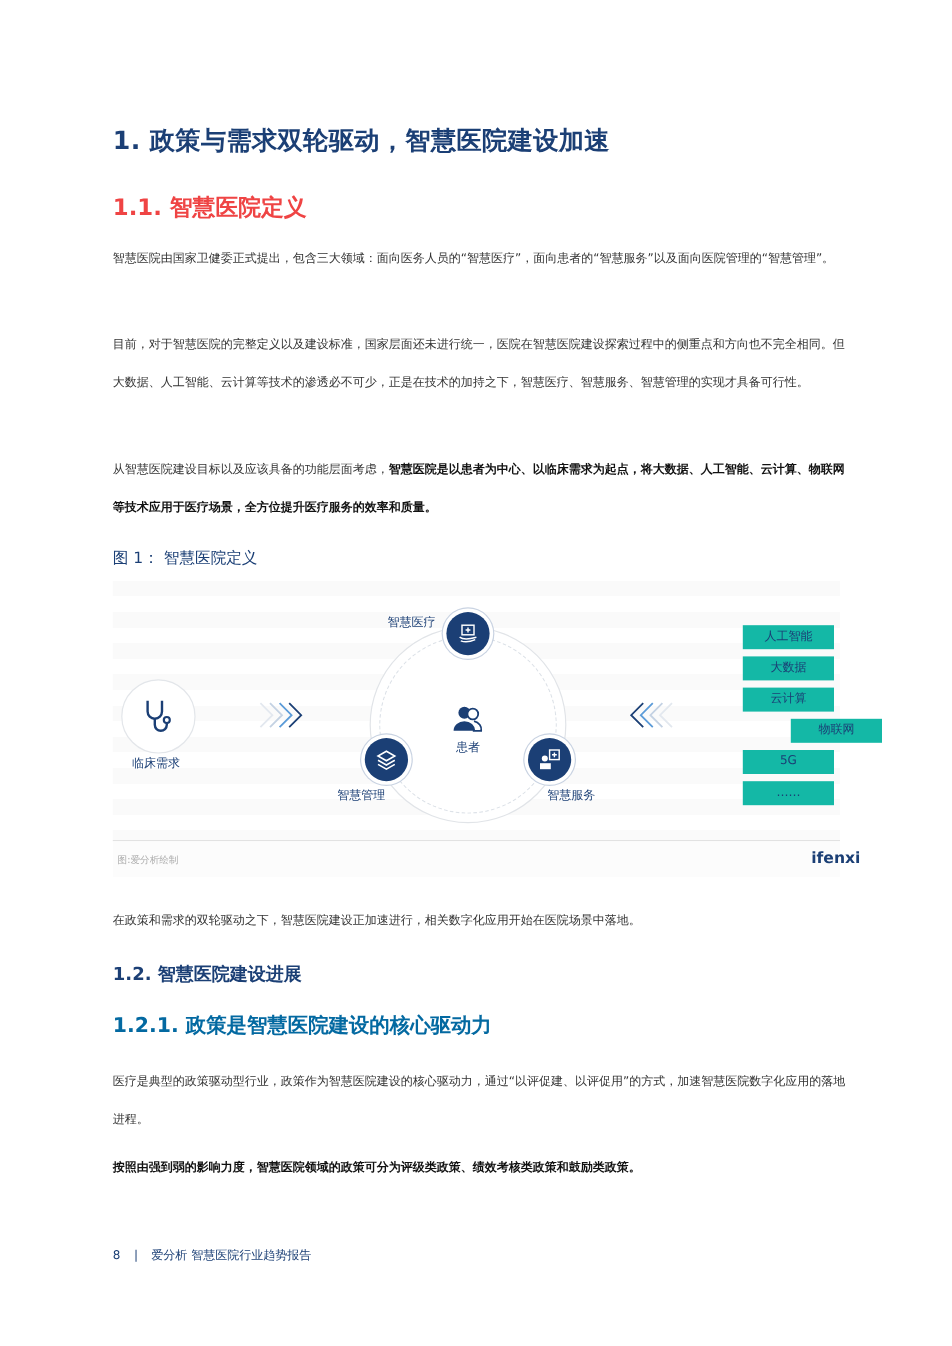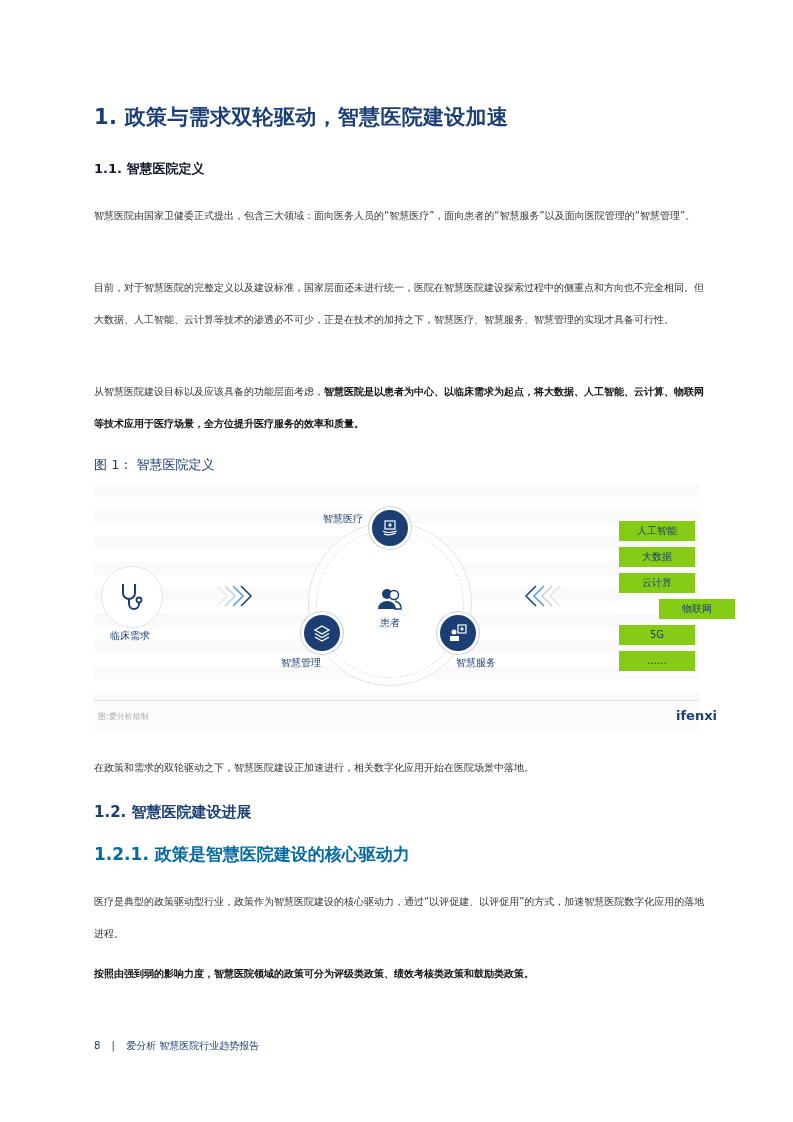--- a/index.html
+++ b/index.html
@@ -1,31 +1,31 @@
 <!DOCTYPE html>
 <html><head>
 <meta charset="utf-8">
 <style>
   html,body{margin:0;padding:0;background:#fff;}
   body{width:793px;height:1122px;position:relative;font-family:"DejaVu Sans","Liberation Sans",sans-serif;color:#222;overflow:hidden;}
   .abs{position:absolute;}
   .h1{left:94px;top:103px;font-size:21px;font-weight:bold;color:#1b3f75;letter-spacing:0.3px;}
-  .h2{left:94px;top:160px;font-size:13px;font-weight:bold;color:#0f172a;}
+  .h2{left:94px;top:160px;font-size:19px;font-weight:bold;color:#ef4444;}
   .h2b{left:94px;top:803px;font-size:15px;font-weight:bold;color:#1b3f75;}
   .h3{left:94px;top:843px;font-size:17px;font-weight:bold;color:#0369a1;}
   .p{left:94px;width:612px;font-size:10px;line-height:32px;color:#333;}
   .p b{color:#111;}
   .figcap{left:94px;top:456px;font-size:13px;color:#1b3f75;}
   .figure{left:94px;top:484px;width:606px;height:216px;background:repeating-linear-gradient(to bottom,#fafafa 0px,#fafafa 13px,#fff 13px,#fff 26px);}
   .figline{left:94px;top:700px;width:606px;height:1px;background:#e2e2e2;}
   .figfoot{left:94px;top:701px;width:606px;height:30px;background:#fcfcfc;}
   .src{left:98px;top:711px;font-size:8px;color:#aaa;}
   .logo{left:656px;top:708px;font-size:13px;font-weight:bold;color:#1b3f75;margin-left:20px;}
   .lbl{font-size:10px;color:#1b3f75;}
-  .tag{left:619px;width:76px;height:20px;background:#84cc16;font-size:10px;color:#1b3f75;text-align:center;line-height:20px;}
+  .tag{left:619px;width:76px;height:20px;background:#14b8a6;font-size:10px;color:#1b3f75;text-align:center;line-height:20px;}
   .node{width:36px;height:36px;border-radius:50%;background:#1b3f75;box-shadow:0 0 0 3px #fff,0 0 0 4px #c9d3e2;display:flex;align-items:center;justify-content:center;}
   .footer{left:94px;top:1039px;font-size:10px;color:#1b3f75;}
 </style>
 </head>
 <body>
 
 <div class="abs h1">1. 政策与需求双轮驱动，智慧医院建设加速</div>
 <div class="abs h2">1.1. 智慧医院定义</div>
 
 <div class="abs p" style="top:200px;">智慧医院由国家卫健委正式提出，包含三大领域：面向医务人员的“智慧医疗”，面向患者的“智慧服务”以及面向医院管理的“智慧管理”。</div>

